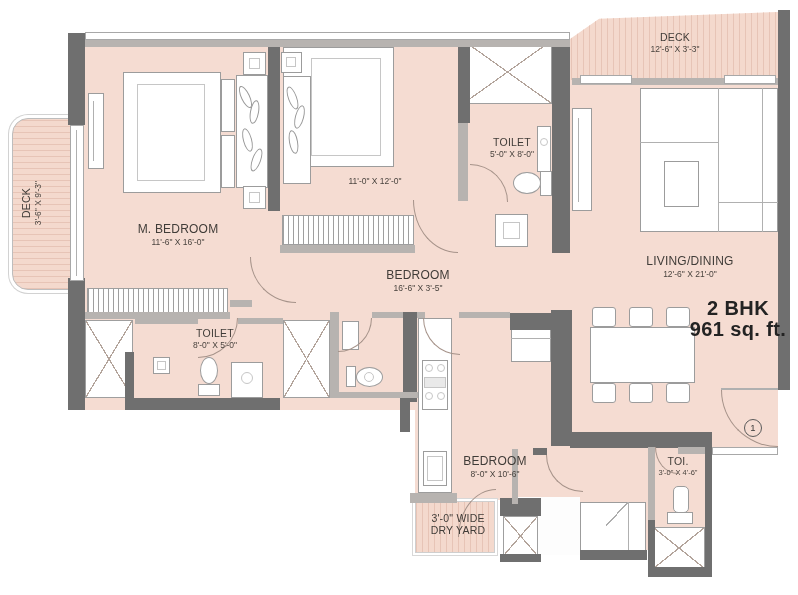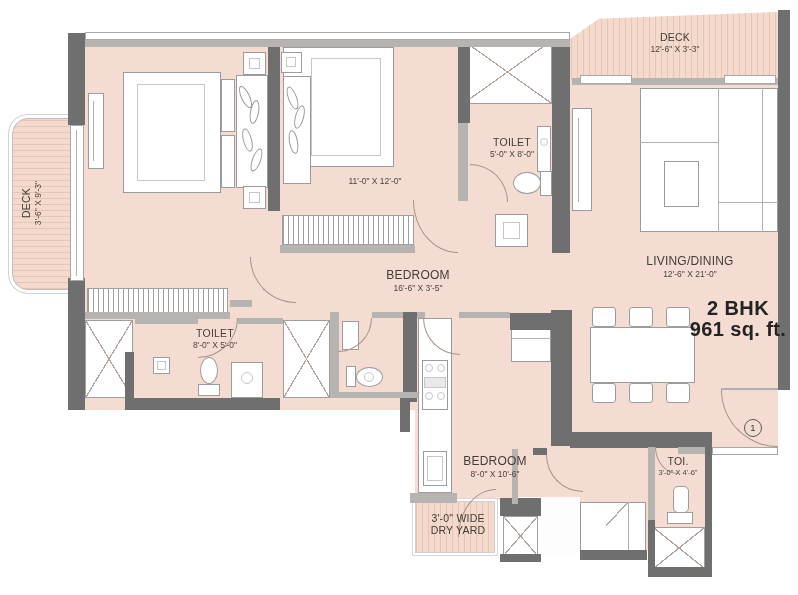--- a/index.html
+++ b/index.html
@@ -203,20 +203,24 @@
   <div class="arc atl" style="left:458px;top:489px;width:38px;height:48px;"></div>
   <div class="arc abl" style="left:546px;top:455px;width:37px;height:37px;"></div>
   <div class="arc abl" style="left:655px;top:447px;width:23px;height:27px;"></div>
   <div class="arc abl" style="left:721px;top:390px;width:57px;height:57px;"></div>
   <div class="abs ln" style="left:721px;top:388px;width:57px;height:2px;"></div>
 
   <div class="lbl rot" style="left:-18px;top:185px;width:112px;height:36px;">
     <div class="rname sm">DECK</div>
     <div class="rdims">3'-6" X 9'-3"</div>
   </div>
+  <div class="lbl" style="left:98px;top:222px;width:160px;">
+    <div class="rname">M. BEDROOM</div>
+    <div class="rdims">11'-6" X 16'-0"</div>
+  </div>
   <div class="lbl" style="left:295px;top:175px;width:160px;">
     <div class="rdims">11'-0" X 12'-0"</div>
   </div>
   <div class="lbl" style="left:452px;top:136px;width:120px;">
     <div class="rname sm">TOILET</div>
     <div class="rdims">5'-0" X 8'-0"</div>
   </div>
   <div class="lbl" style="left:605px;top:31px;width:140px;">
     <div class="rname sm">DECK</div>
     <div class="rdims">12'-6" X 3'-3"</div>

